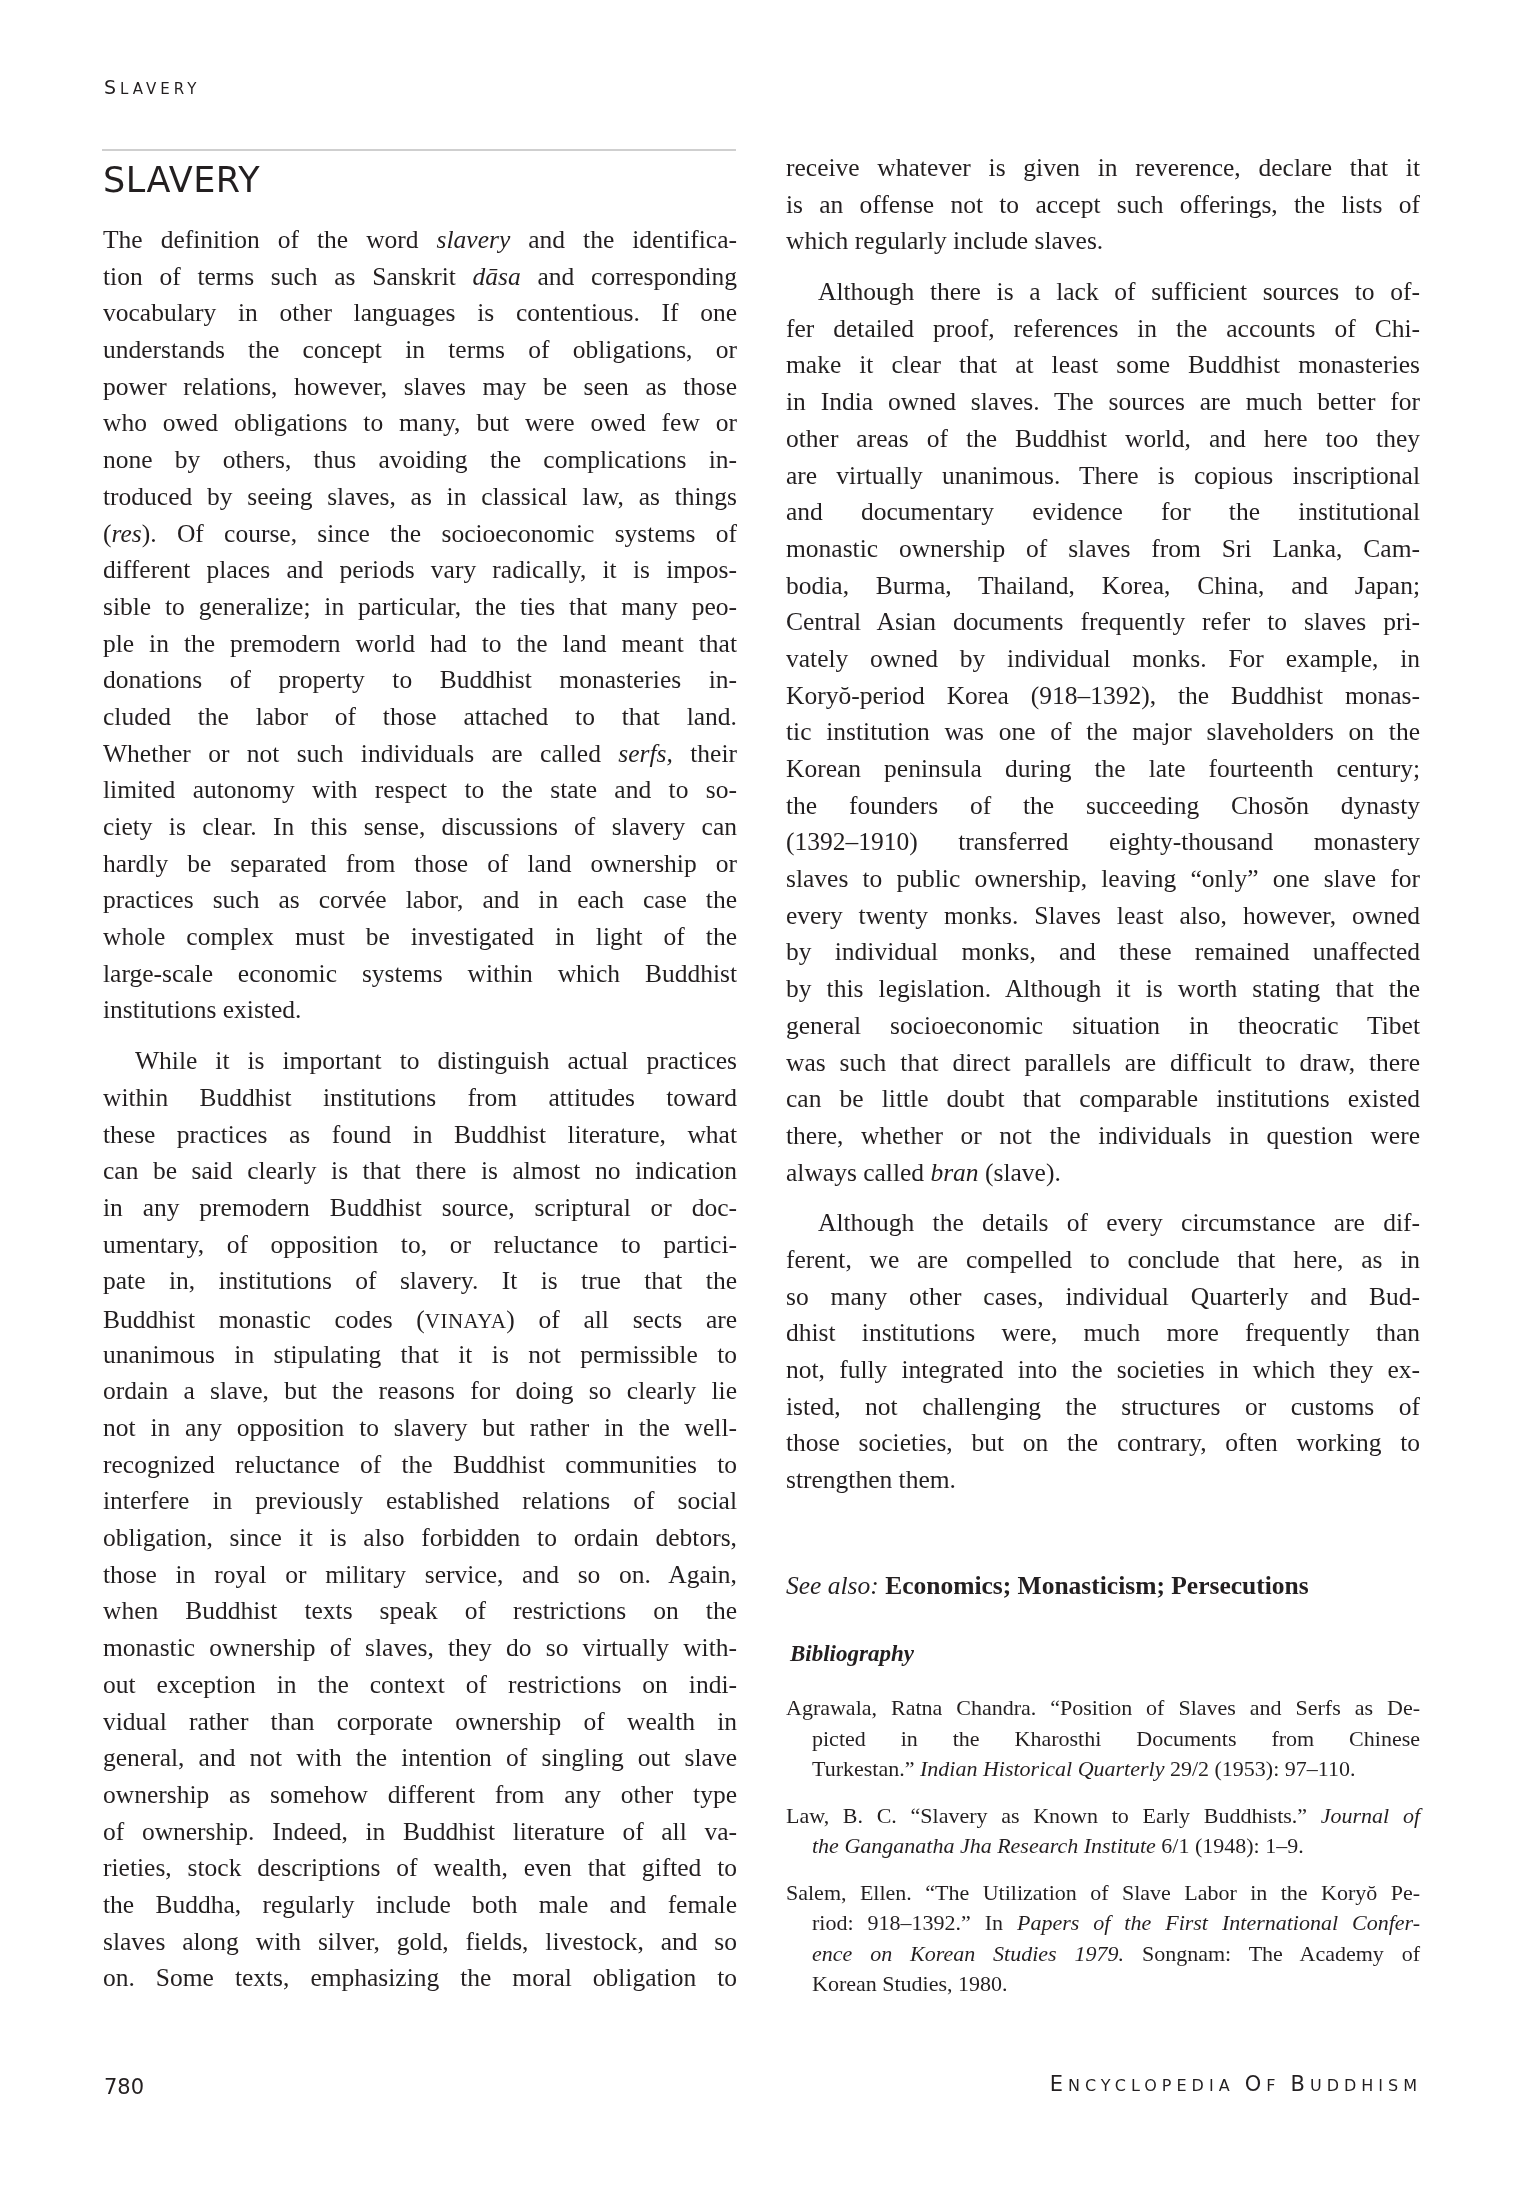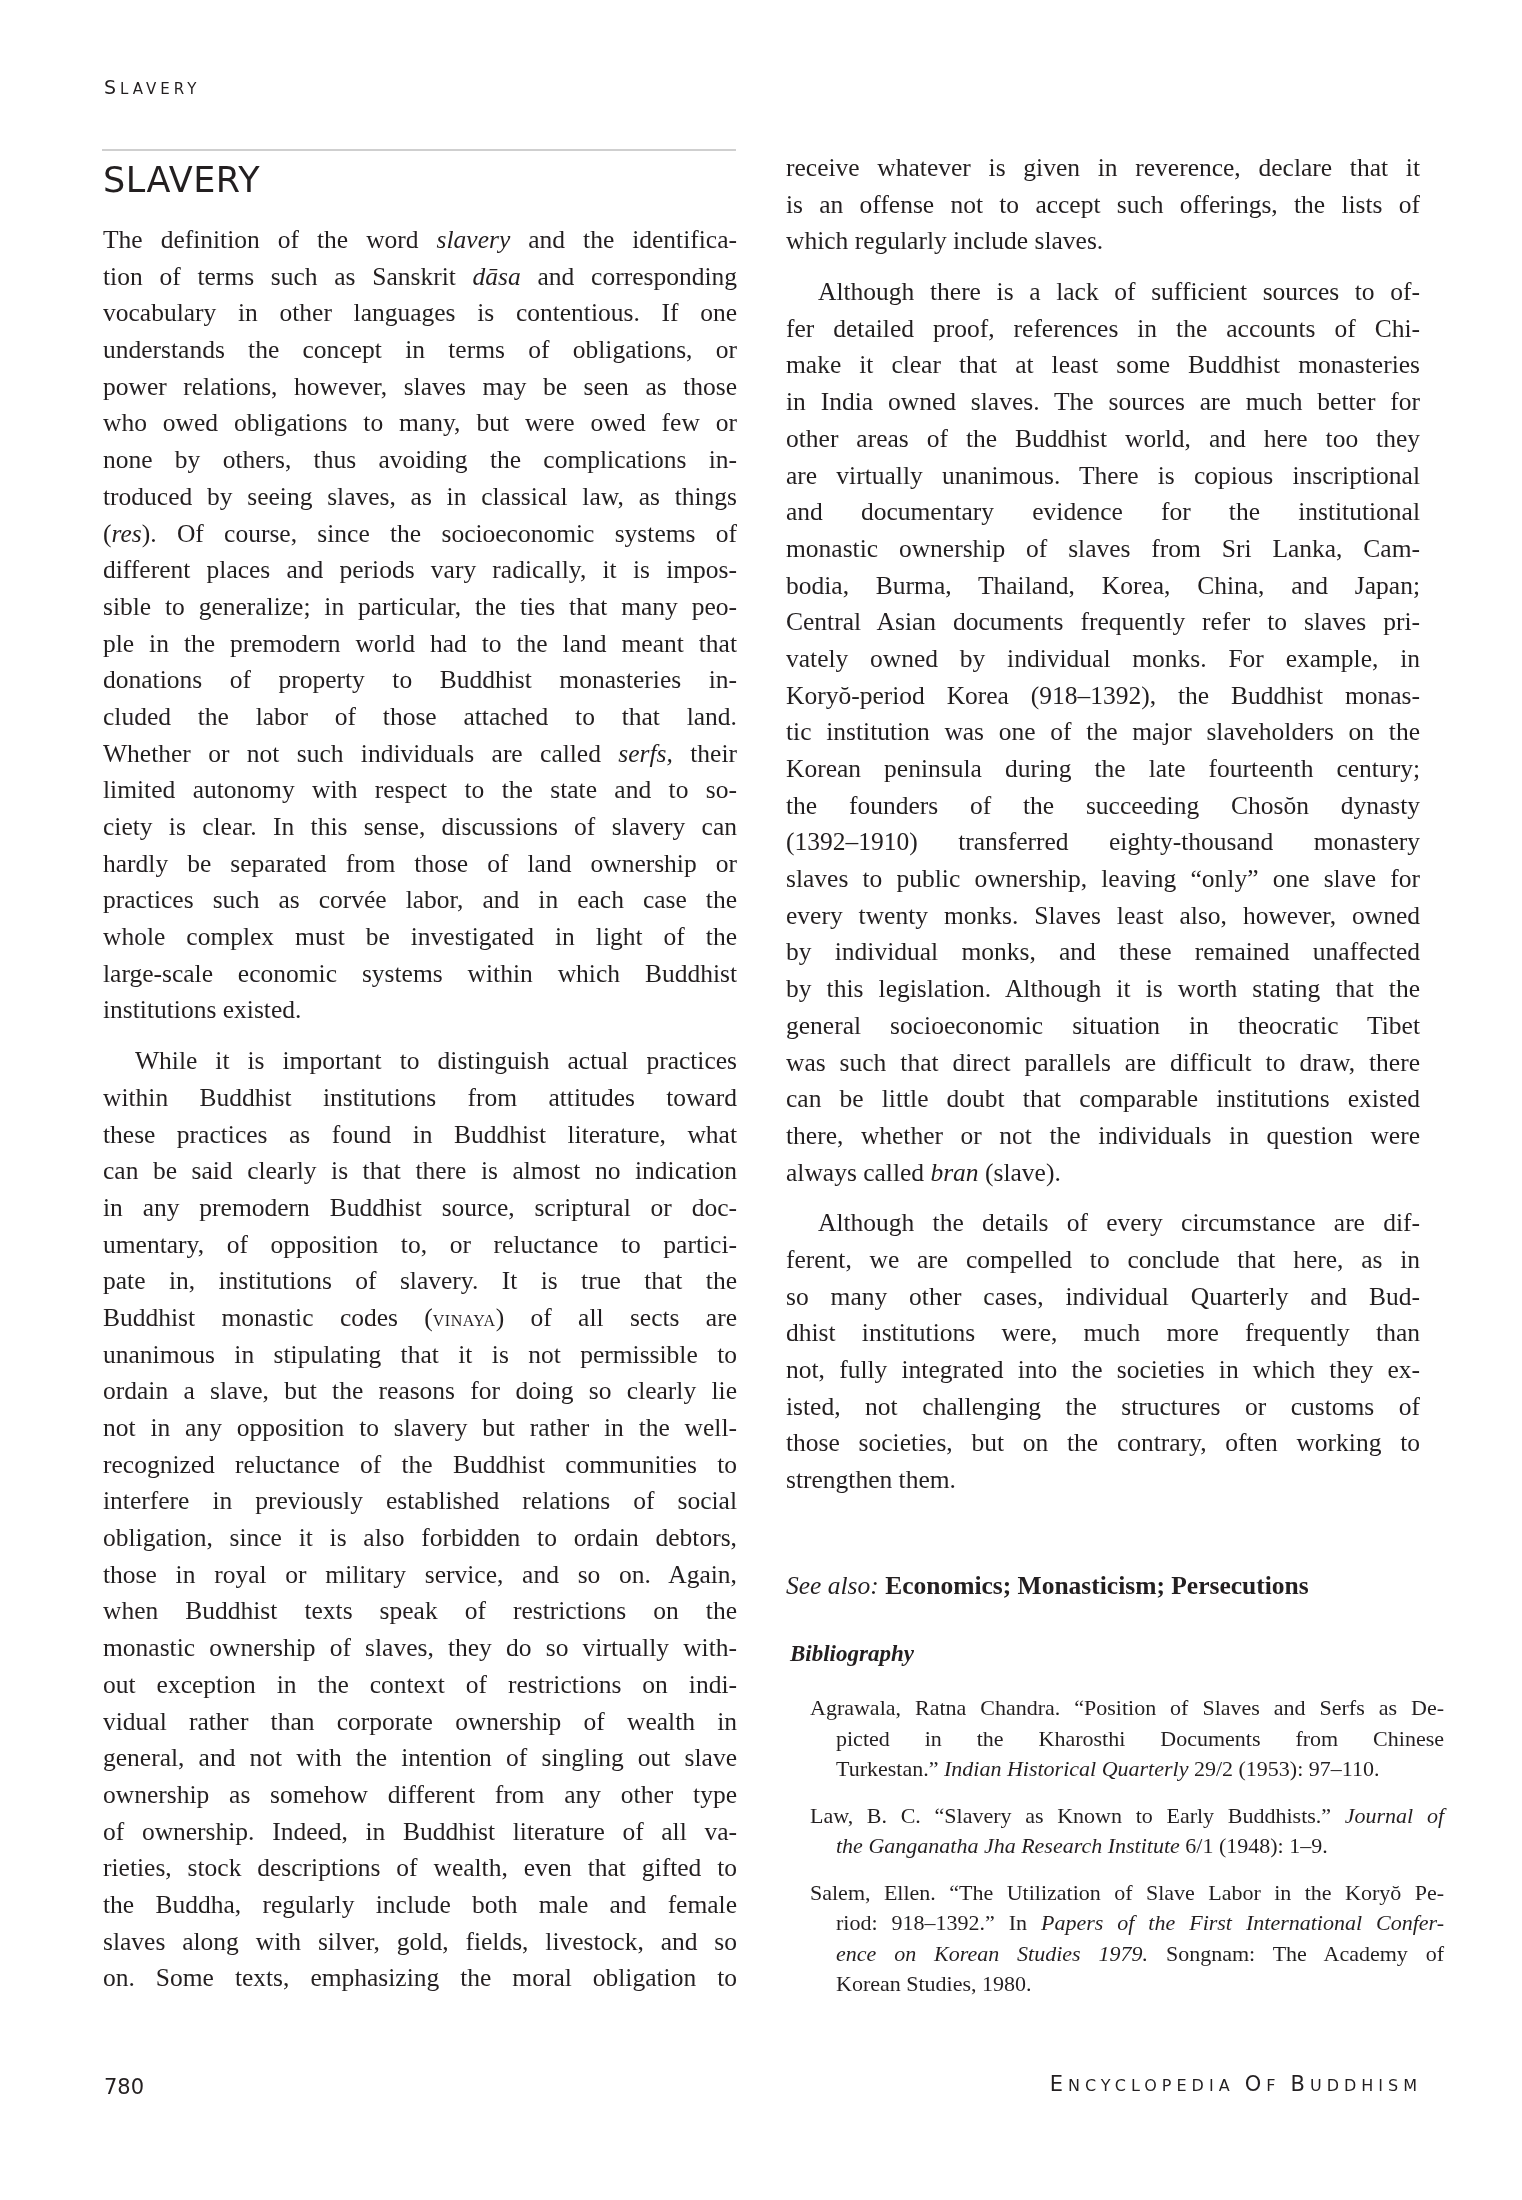--- a/index.html
+++ b/index.html
@@ -18,26 +18,26 @@
   .col-right { left: 786px; top: 150px; }
   .para { margin: 0; }
   .para + .para { margin-top: 14px; }
   .line {
     font-size: 25.5px; line-height: 36.7px; height: 36.7px;
     text-align: justify; text-align-last: justify; white-space: nowrap; overflow: visible;
   }
   .line.last { text-align-last: left; }
   .line.indent { padding-left: 32px; }
   .line .it { font-style: italic; }
-  .line .sc { font-variant: small-caps; font-size: 23px; letter-spacing: 0.5px; }
+  .line .sc { font-variant: small-caps; font-size: 30px; letter-spacing: 0.5px; }
   .see-also { position: absolute; left: 786px; top: 1568px; width: 634px; font-size: 25.5px; line-height: 36.7px; }
   .see-also .label { font-style: italic; }
   .see-also .topics { font-weight: bold; }
   .biblio-heading { position: absolute; left: 786px; top: 1637px; font-size: 23px; font-style: italic; font-weight: bold; margin: 4px; }
-  .biblio { position: absolute; left: 786px; top: 1693px; width: 634px; margin-left: 24px; }
+  .biblio { position: absolute; left: 786px; top: 1693px; width: 634px; }
   .bib-entry { margin-bottom: 16px; }
   .bib-line { font-size: 22px; line-height: 30.5px; height: 30.5px; text-align: justify; text-align-last: justify; white-space: nowrap; }
   .bib-line.cont { padding-left: 26px; }
   .bib-line.last { text-align-last: left; }
   .bib-line .it { font-style: italic; }
   .page-number { position: absolute; left: 104px; top: 2075px; font-size: 21px; text-align: center; }
   .footer-title { position: absolute; right: 100px; top: 2072px; font-size: 16px; letter-spacing: 5px; text-transform: uppercase; }
   .footer-title .cap { font-size: 21px; }
 </style>
 </head>

